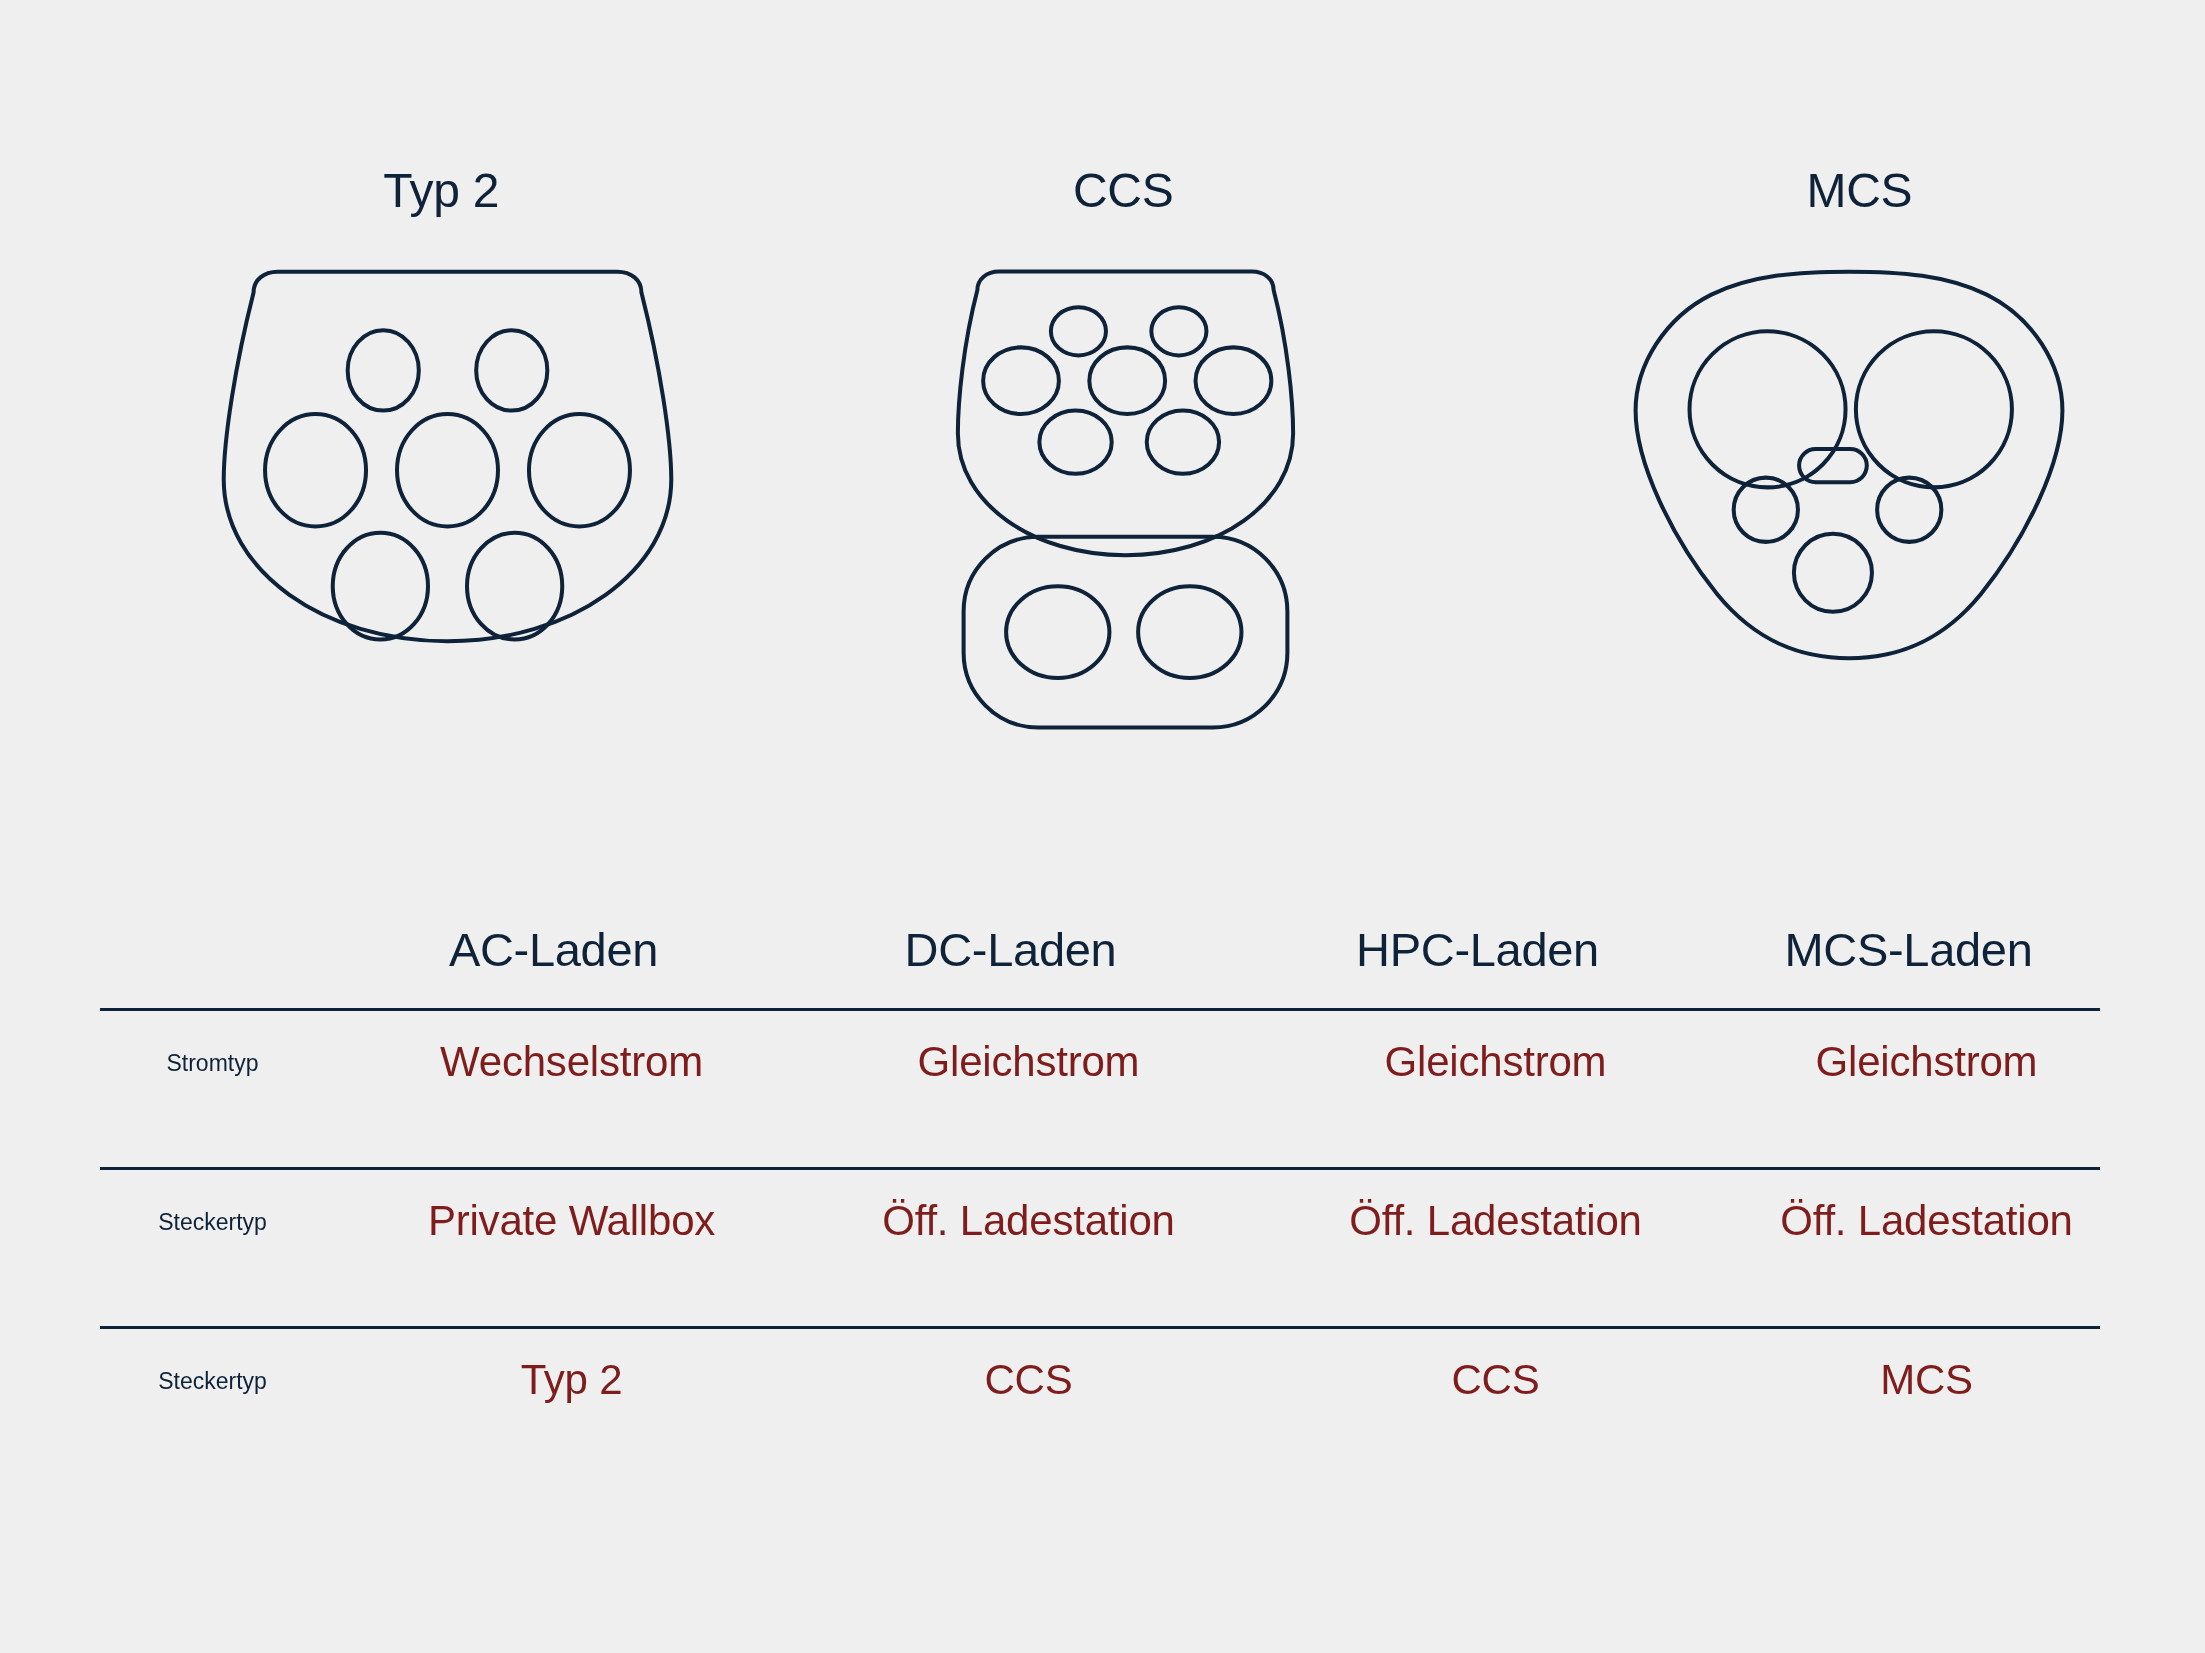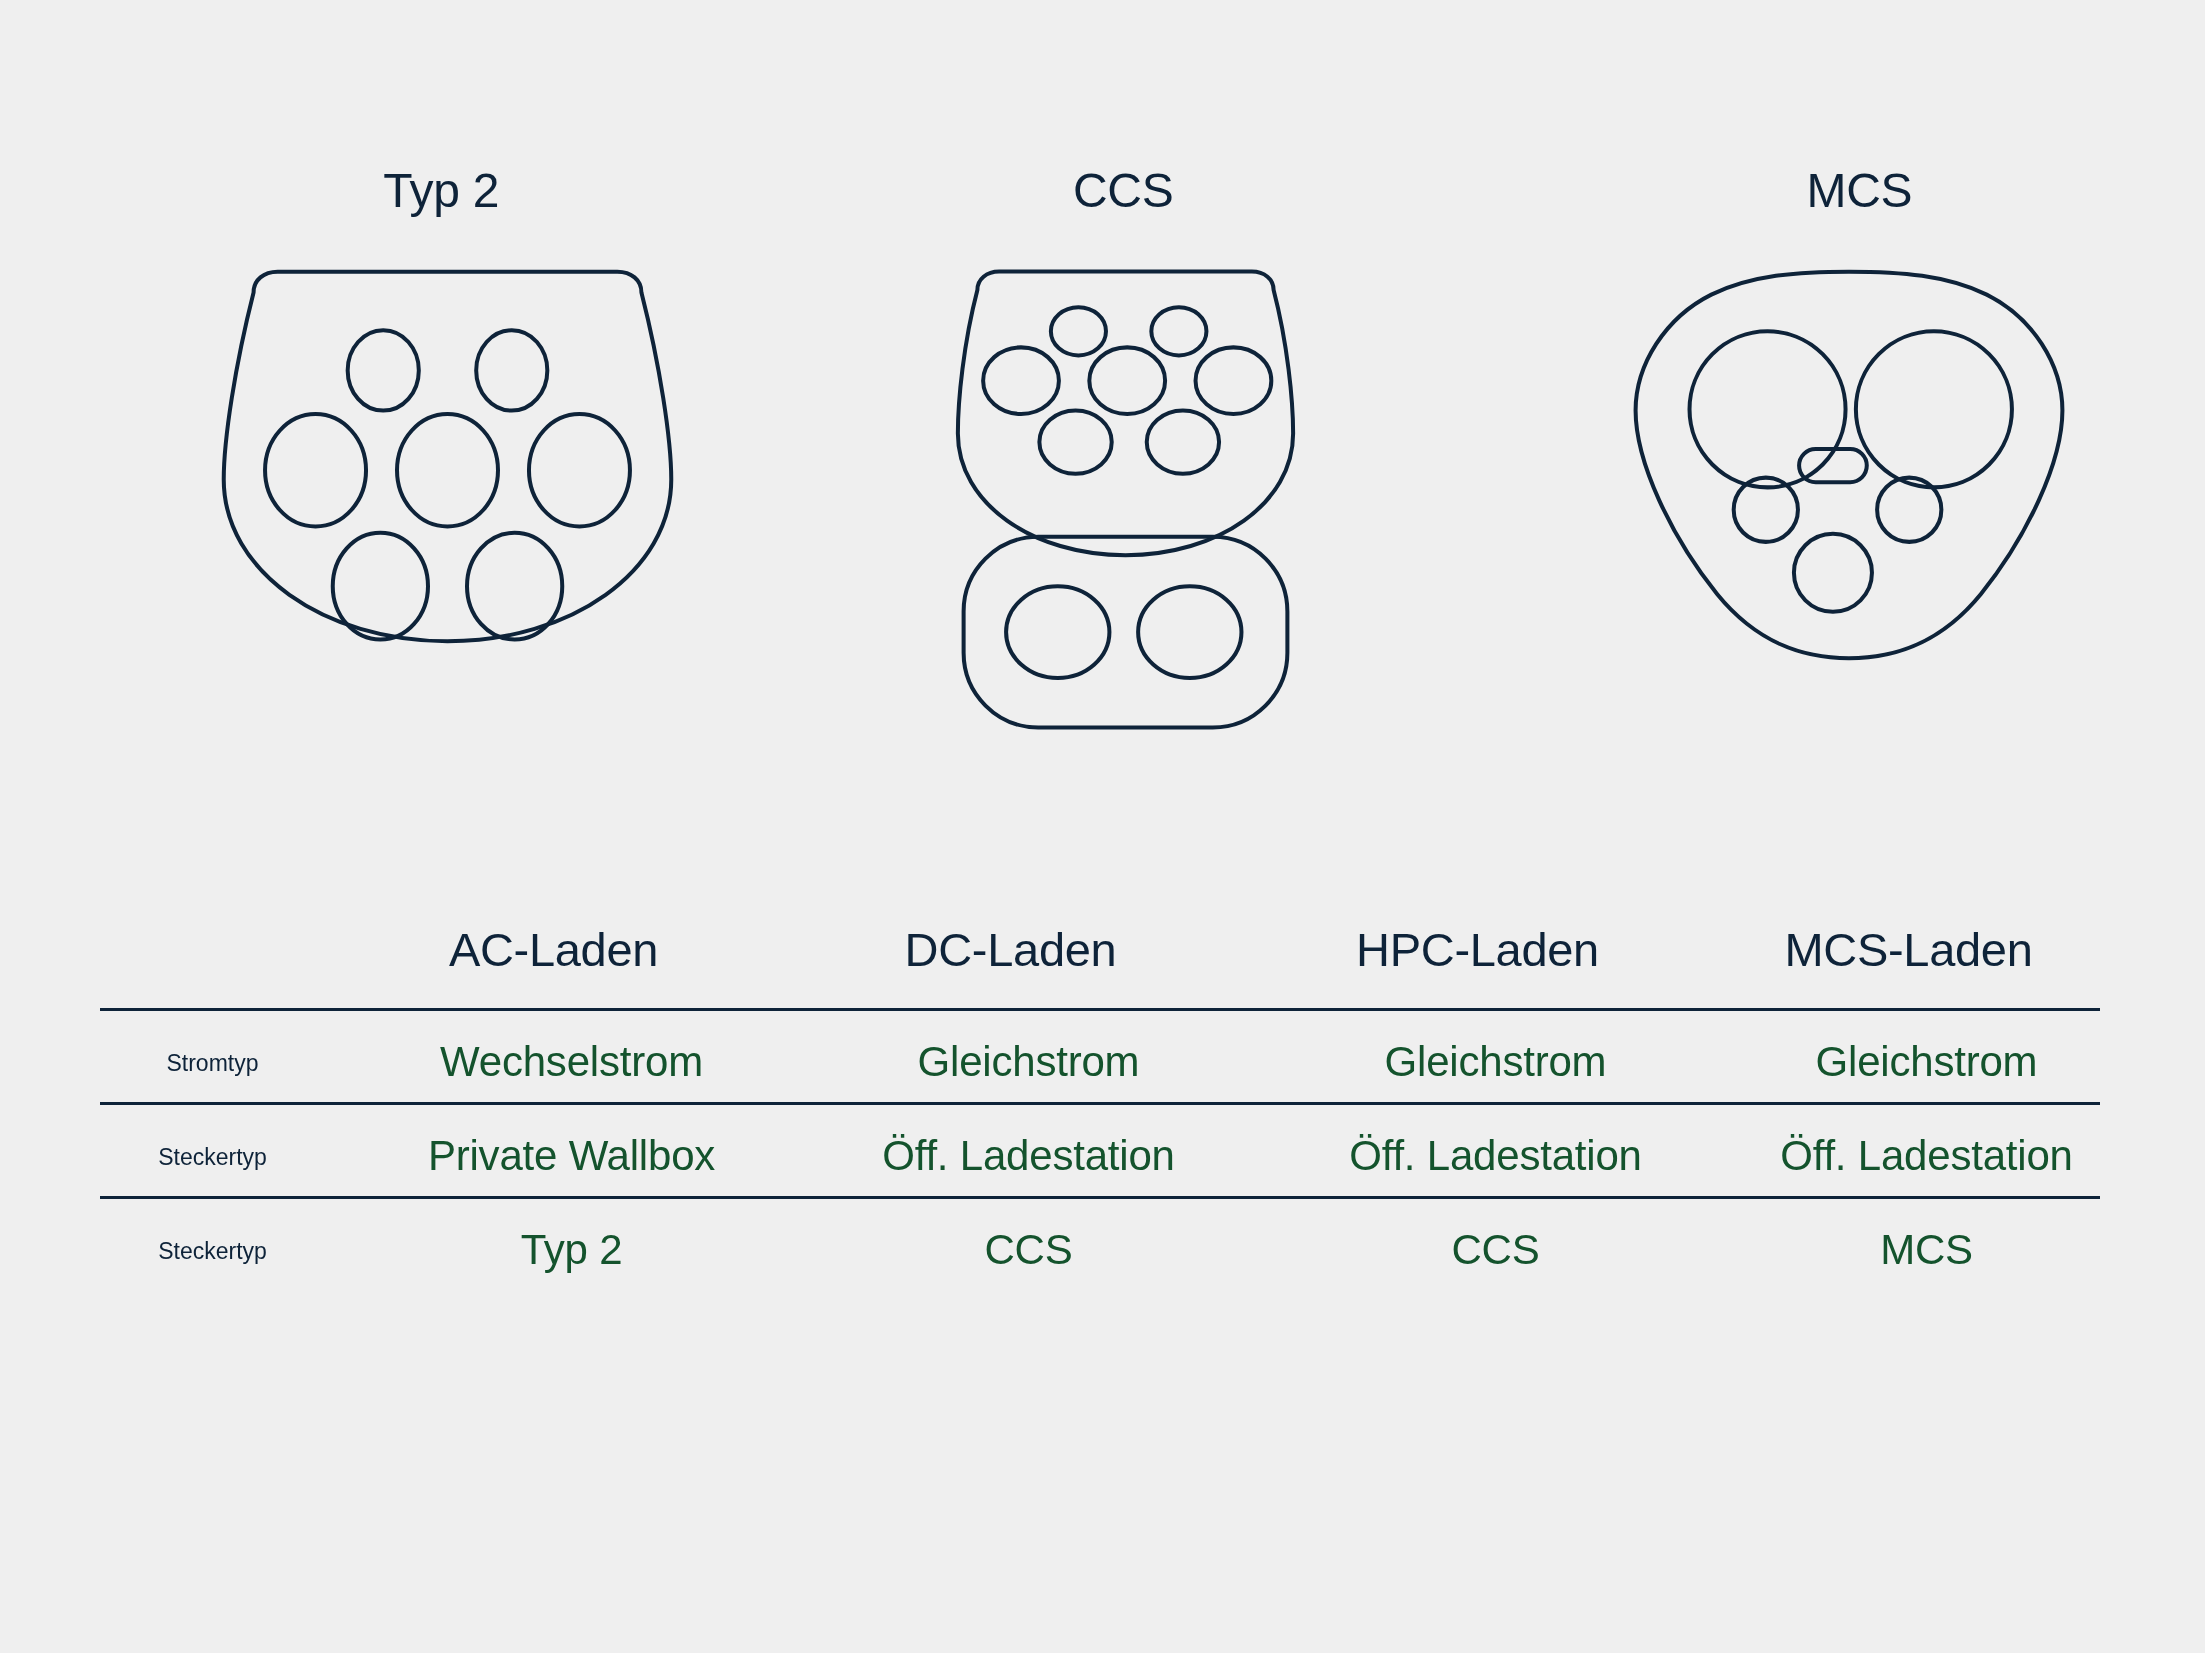--- a/index.html
+++ b/index.html
@@ -84,21 +84,21 @@
     display: flex;
     align-items: flex-start;
     position: relative;
   }
 
   .row.header {
     height: 115px;
   }
 
   .row.body {
-    height: 94px;
+    height: 159px;
   }
 
   .row.body.last {
     height: 115px;
   }
 
   .divider {
     position: absolute;
     left: 0;
     bottom: 0;
@@ -134,21 +134,21 @@
     line-height: 1;
     color: #0e2339;
     padding-top: 41px;
   }
 
   .value {
     font-size: 42px;
     font-weight: 400;
     letter-spacing: -0.2px;
     line-height: 1;
-    color: #14532d;
+    color: #7f1d1d;
     padding-top: 30px;
     white-space: nowrap;
     margin-left: 36px;
   }
 </style>
 </head>
 <body>
 
 <div class="page">
 

